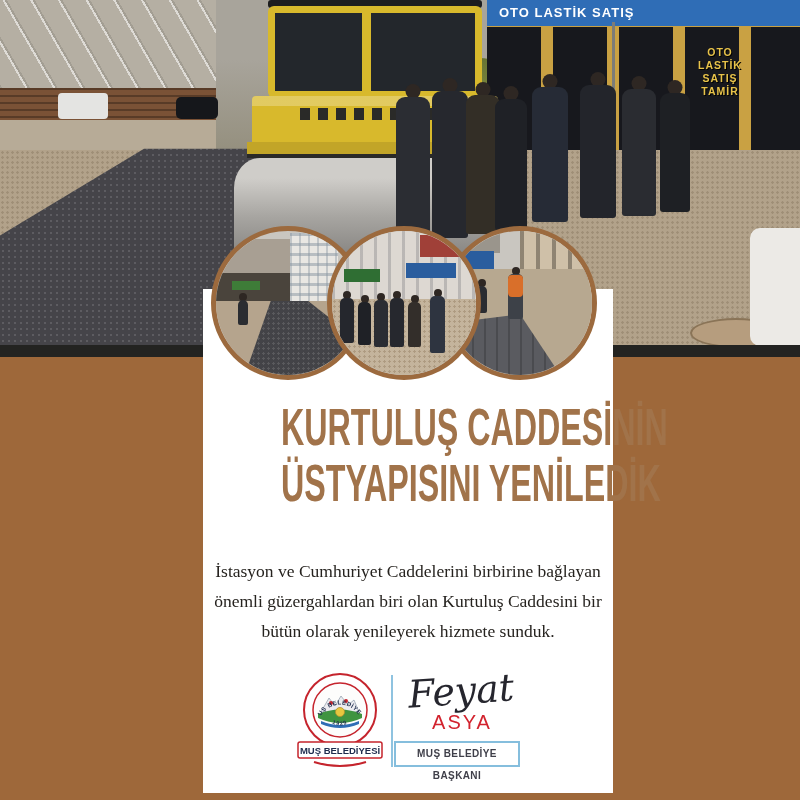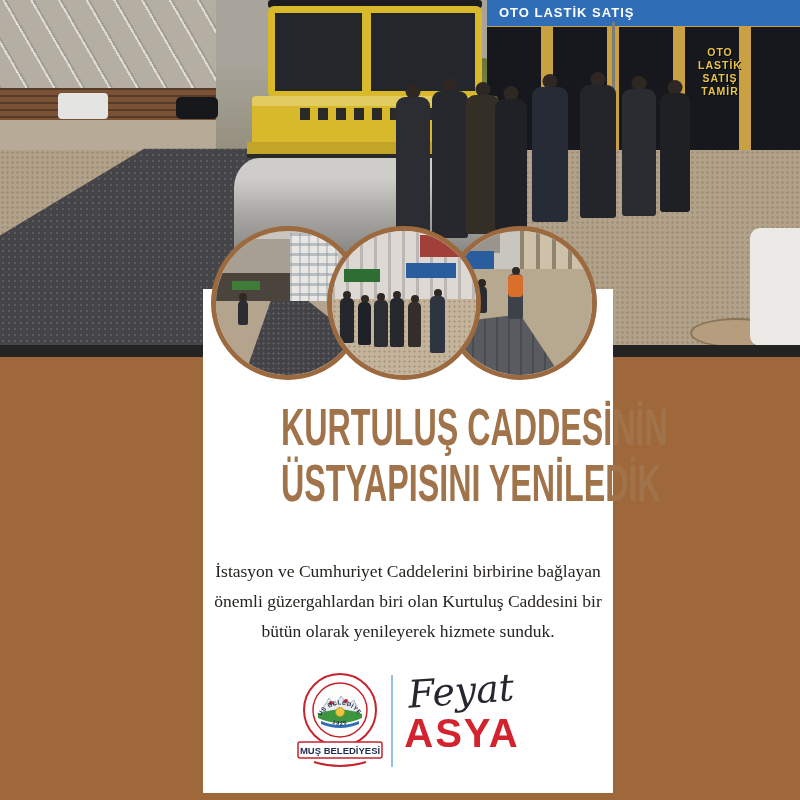--- a/index.html
+++ b/index.html
@@ -74,22 +74,22 @@
 
   
   .title{left:0;top:110px;width:410px;color:#a1734a;font-weight:bold;z-index:8;}
   .title div{text-align:center;font-size:52px;line-height:56px;transform:scaleX(.62);
     transform-origin:50% 50%;white-space:nowrap;letter-spacing:0;}
   .bodytext{left:7px;top:267px;width:396px;text-align:center;
     font-family:"Liberation Serif",serif;font-size:17.5px;line-height:1.72;color:#26231f;}
   .divider{left:188px;top:386px;width:2px;height:92px;background:#8fc3e0;}
   .feyat{left:190px;top:380px;width:136px;text-align:center;
     font-family:"DejaVu Serif",serif;font-style:italic;font-size:38px;color:#26262e;transform:rotate(-4deg);}
-  .asyaname{left:196px;top:422px;width:126px;text-align:center;font-weight:bold;
-    font-size:40px;letter-spacing:2px;color:#d2232e;}
+  .asyaname{left:196px;top:422px;width:126px;text-align:center;font-weight:normal;
+    font-size:20px;letter-spacing:2px;color:#d2232e;}
   .rolebox{left:191px;top:452px;width:126px;height:26px;border:2px solid #85bedd;background:#fff;
     box-sizing:border-box;text-align:center;line-height:22px;font-size:10px;font-weight:bold;
     color:#3f3f49;letter-spacing:.4px;}
 </style>
 </head>
 <body>
 
 <div class="canvas">
 
   <div class="abs photo">
@@ -173,20 +173,21 @@
       </text>
       <rect x="10" y="70" width="84" height="16" rx="2" fill="#ffffff" stroke="#c5242d" stroke-width="1.5"></rect>
       <text x="52" y="82" font-size="9.5" font-weight="bold" fill="#1d2b4d" text-anchor="middle" font-family="Liberation Sans, sans-serif">MUŞ BELEDİYESİ</text>
       <path d="M26 90 Q52 98 78 90" fill="none" stroke="#c5242d" stroke-width="2"></path>
     </svg>
 
     <div class="abs divider"></div>
 
     <div class="abs feyat">Feyat</div>
     <div class="abs asyaname">ASYA</div>
+    <div class="abs rolebox">MUŞ BELEDİYE BAŞKANI</div>
   </div>
 
   <div class="abs circle" style="left:211px;">
     <div class="abs" style="left:0;top:8px;width:80px;height:62px;background:linear-gradient(180deg,#a89f93 0 55%,#4a443c 55%);"></div>
     <div class="abs" style="left:16px;top:50px;width:28px;height:9px;background:#3e7c38;"></div>
     <div class="abs" style="left:74px;top:2px;width:48px;height:84px;background:#e9e7e3;background-image:repeating-linear-gradient(180deg,rgba(135,148,160,.5) 0 3px,transparent 3px 10px),repeating-linear-gradient(90deg,rgba(135,148,160,.4) 0 2px,transparent 2px 9px);"></div>
     <div class="abs" style="left:0;top:70px;width:144px;height:74px;background:#b5a48d;"></div>
     <div class="abs" style="left:0;top:70px;width:144px;height:74px;background:#434347;background-image:radial-gradient(rgba(255,255,255,.12) 1px,transparent 1.4px);background-size:5px 5px;clip-path:polygon(20% 100%,38% 0,64% 0,100% 55%,100% 100%);"></div>
     <div class="person mini" style="left:22px;top:62px;width:10px;height:32px;--c:#2a2c31;"></div>
   </div>

